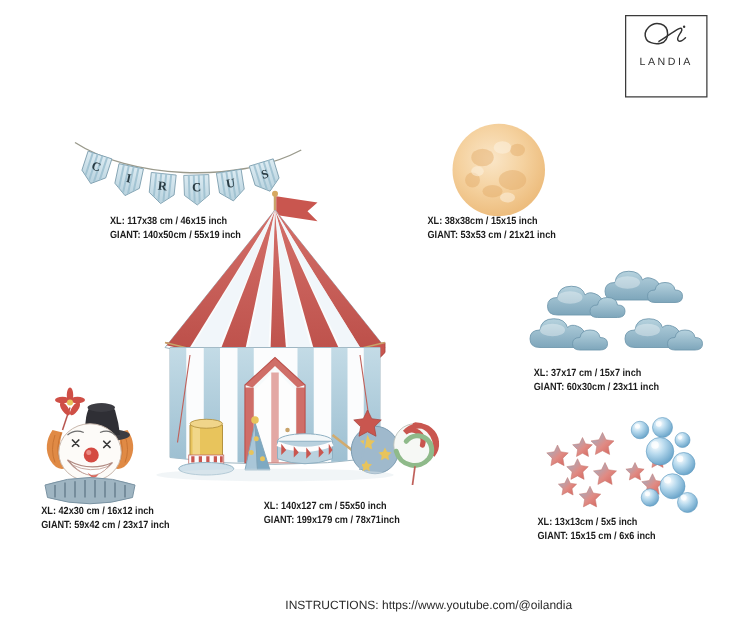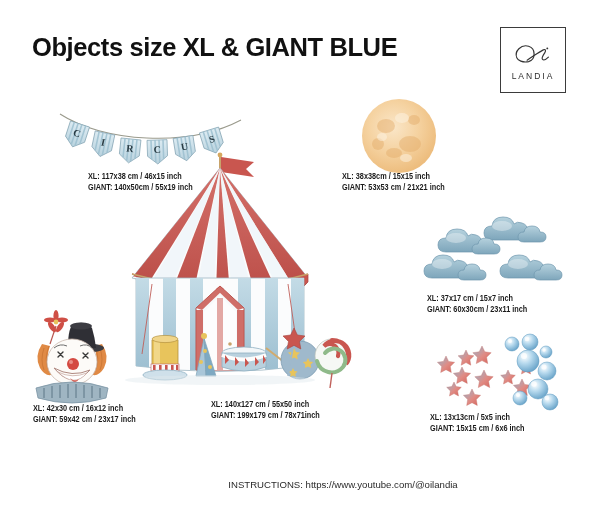--- a/index.html
+++ b/index.html
@@ -12,23 +12,23 @@
   }
   .stage{position:relative;width:600px;height:505px;}
 
   
   .title{
     position:absolute;left:32px;top:33px;
     font-size:25.5px;font-weight:bold;letter-spacing:-0.4px;
     color:#111111;white-space:nowrap;
   }
   .logo-box{
-    position:absolute;left:500px;top:27px;width:66px;height:66px;
+    position:absolute;left:500px;top:12px;width:66px;height:66px;
     border:1.4px solid #3b3b3b;box-sizing:border-box;
-    display:flex;flex-direction:column;align-items:center;justify-content:center;
+    display:flex;flex-direction:column;align-items:center;justify-content:flex-start;
   }
   .logo-mark{width:44px;height:30px;display:block;}
   .logo-word{
     font-size:8.5px;letter-spacing:2.0px;color:#2e2e2e;
     margin-top:1px;font-family:"Liberation Sans", sans-serif;
   }
 
   
   .caption{
     position:absolute;
@@ -62,21 +62,20 @@
   .a-tent{left:118px;top:148px;width:245px;height:248px;}
   .a-clown{left:18px;top:304px;width:112px;height:100px;}
   .a-clouds{left:424px;top:214px;width:175px;height:78px;}
   .a-stars{left:424px;top:334px;width:176px;height:78px;}
 </style>
 </head>
 <body>
 
 <div class="stage">
 
-  <div class="title">Objects size XL &amp; GIANT BLUE</div>
 
   <div class="logo-box">
     <svg class="logo-mark" viewBox="0 0 60 40">
       <path d="M8 24 C4 15, 14 5, 24 8 C34 11, 34 26, 24 29 C16 31, 9 27, 8 24 Z" fill="none" stroke="#333" stroke-width="1.6" stroke-linecap="round"></path>
       <path d="M22 27 C30 22, 38 16, 44 13 C47 11.5, 48 14, 46 17 C44 20, 41 24, 43 26 C44.5 27.5, 48 26, 51 23" fill="none" stroke="#333" stroke-width="1.6" stroke-linecap="round"></path>
       <circle cx="49.5" cy="11" r="1.3" fill="#333"></circle>
     </svg>
     <div class="logo-word">LANDIA</div>
   </div>
 

